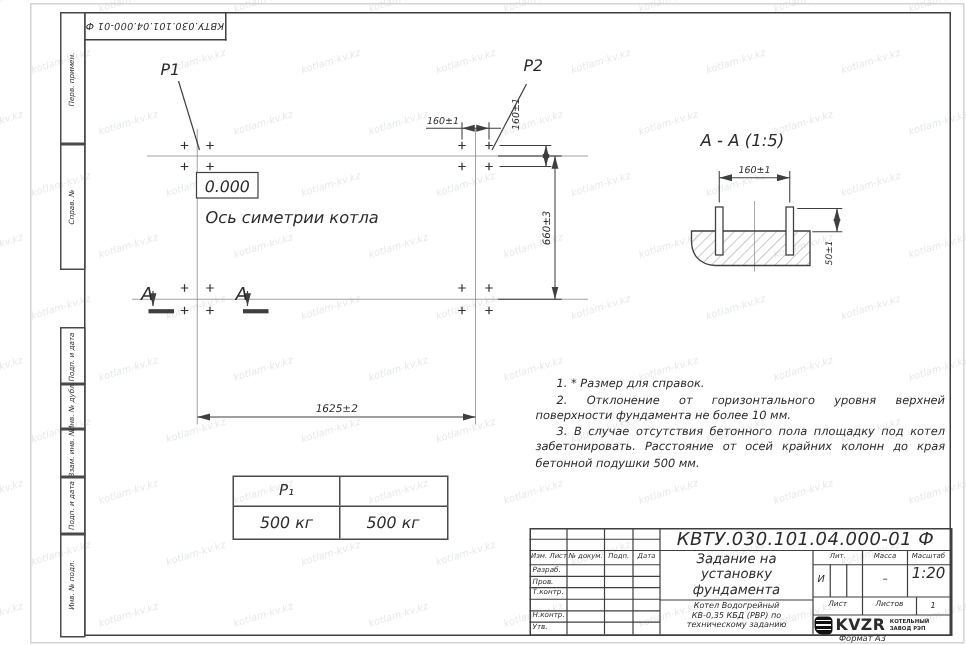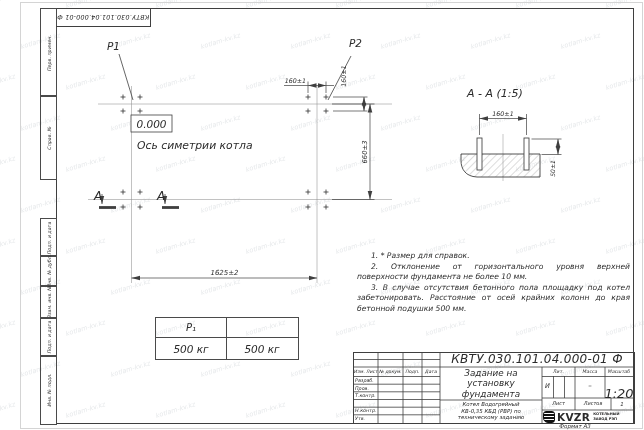--- a/index.html
+++ b/index.html
@@ -269,21 +269,21 @@
 </div>
 <div class="abs flex z2" style="left:441px;top:400px;width:100px;height:22px">
   <span class="tbtxt" style="display:block;width:80px;text-align:center;font-size:5.4px;line-height:6.6px">Котел Водогрейный КВ-0,35 КБД (РВР) по техническому заданию</span>
 </div>
 
 <div class="abs flex tbtxt z2" style="left:542px;top:367px;width:33px;height:9px;font-size:4.7px">Лит.</div>
 <div class="abs flex tbtxt z2" style="left:575px;top:367px;width:30px;height:9px;font-size:4.7px">Масса</div>
 <div class="abs flex tbtxt z2" style="left:605px;top:367px;width:28px;height:9px;font-size:4.7px">Масштаб</div>
 <div class="abs flex tbtxt z2" style="left:542px;top:376px;width:11px;height:22px;font-size:6.5px">И</div>
 <div class="abs flex tbtxt z2" style="left:575px;top:376px;width:30px;height:22px;font-size:7px">–</div>
-<div class="abs flex tbtxt z2" style="left:605px;top:376px;width:28px;height:36px;font-size:13px">1:20</div>
+<div class="abs flex tbtxt z2" style="left:605px;top:364px;width:28px;height:36px;font-size:10px">1:20</div>
 <div class="abs flex tbtxt z2" style="left:542px;top:398px;width:33px;height:12px;font-size:5px">Лист</div>
 <div class="abs flex tbtxt z2" style="left:575px;top:398px;width:36px;height:12px;font-size:5px">Листов</div>
 <div class="abs flex tbtxt z2" style="left:611px;top:398px;width:22px;height:12px;font-size:5.5px">1</div>
 
 <div class="abs z2" style="left:543px;top:410px;width:90px;height:13px;display:flex;align-items:center;gap:2px">
   <span class="logo-glyph"></span>
   <span style="font-weight:bold;font-size:10.5px;letter-spacing:.3px">KVZR</span>
   <span style="display:flex;flex-direction:column;font-size:3.6px;font-weight:bold;line-height:4.2px;margin-left:1px">
     <span>КОТЕЛЬНЫЙ</span>
     <span>ЗАВОД РЭП</span>

